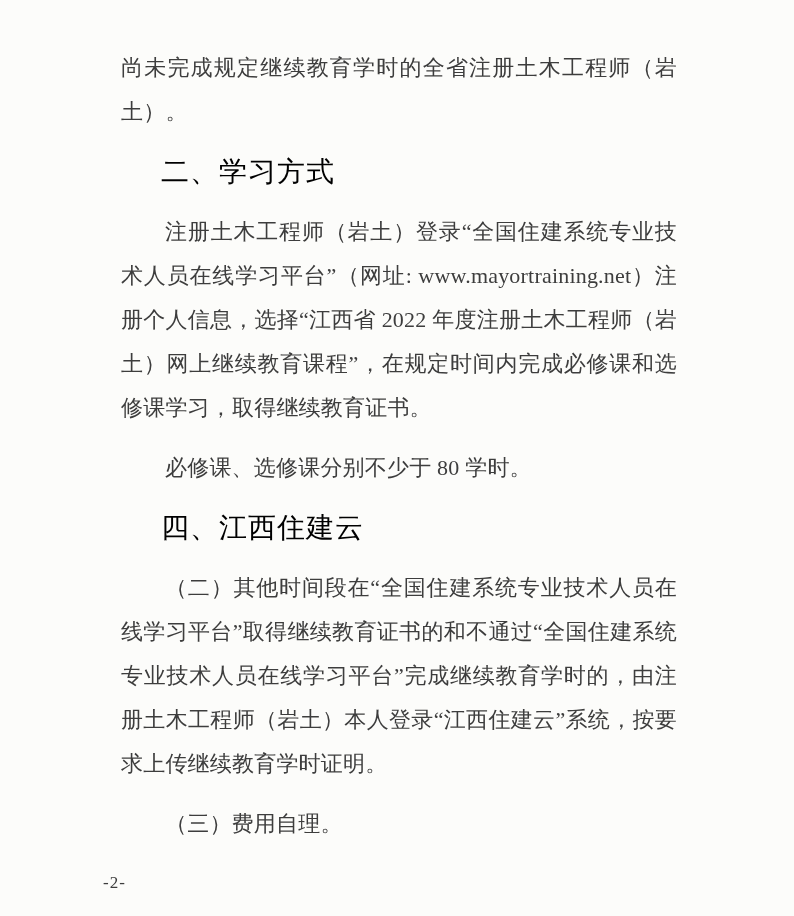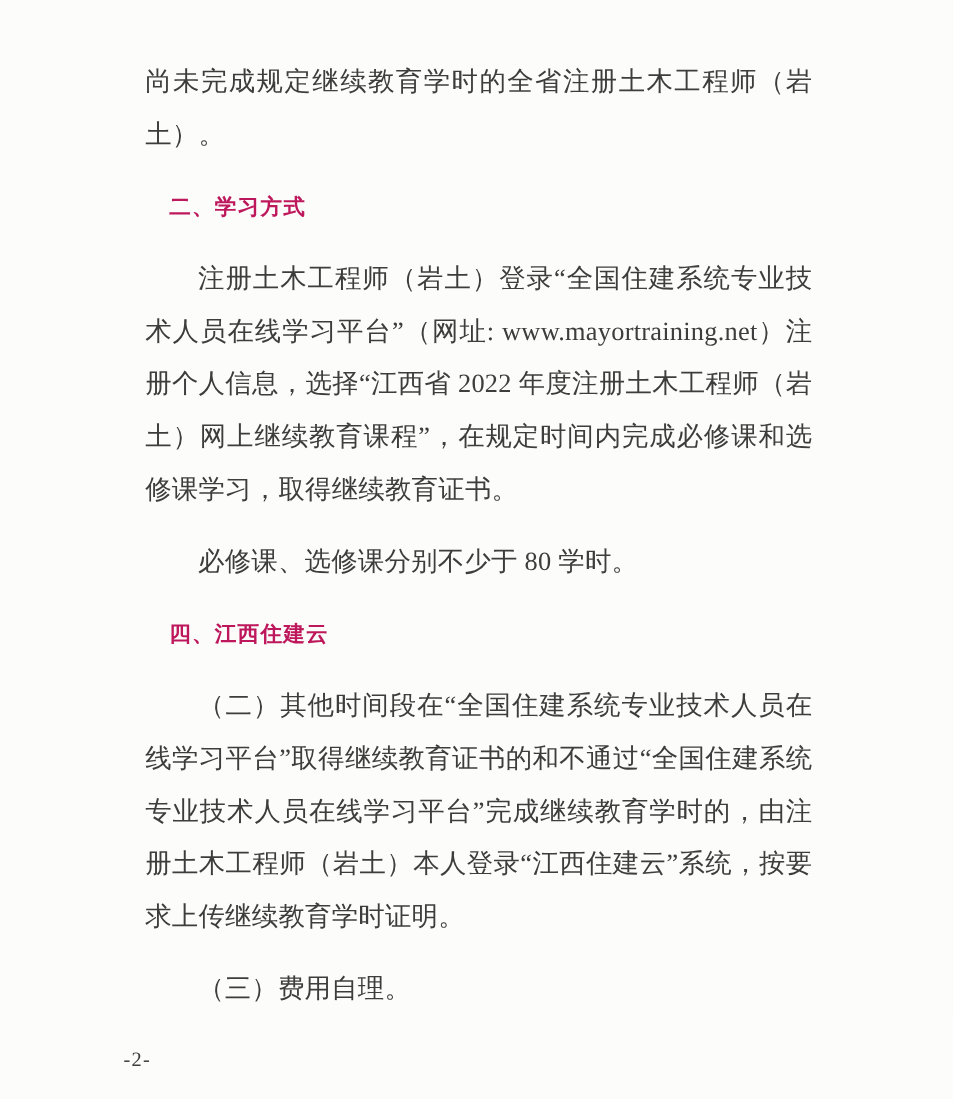--- a/index.html
+++ b/index.html
@@ -30,26 +30,26 @@
     line-height: 44px;
     text-align: justify;
     text-indent: 2em;
     letter-spacing: 0.2px;
   }
   .para.continuation {
     text-indent: 0;
   }
   .heading {
     margin: 0;
-    font-size: 18px;
+    font-size: 28px;
     line-height: 44px;
     text-indent: 2em;
     font-family: "Liberation Sans", "DejaVu Sans", sans-serif;
-    font-weight: 700;
-    color: #be185d;
+    font-weight: 400;
+    color: #000000;
     letter-spacing: 1px;
   }
   .page-number {
     position: absolute;
     left: 103px;
     top: 872px;
     font-size: 17px;
     line-height: 22px;
     color: #3d3d3d;
     font-family: "Liberation Serif", "DejaVu Serif", serif;

